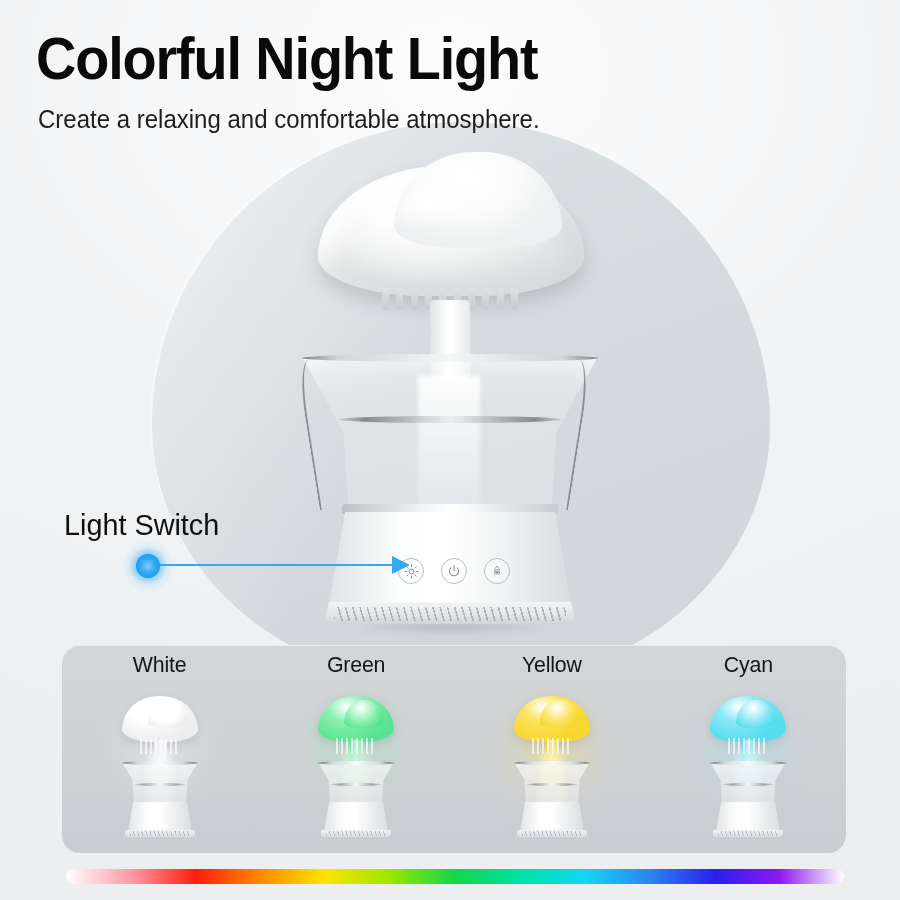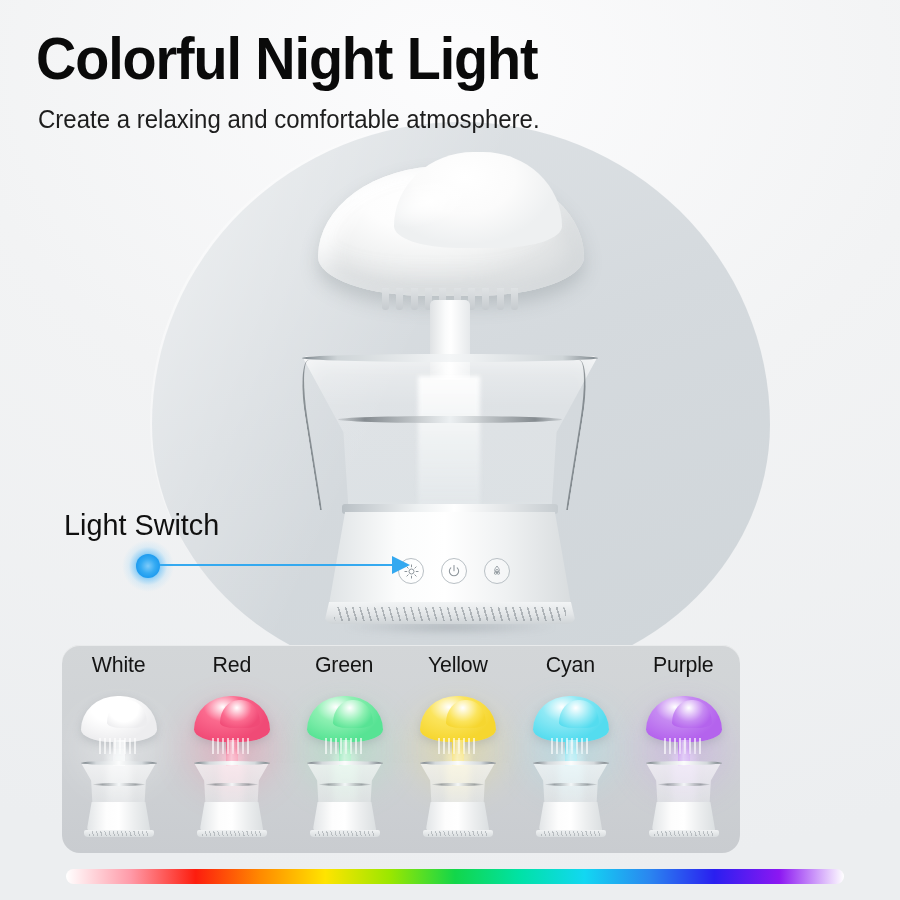--- a/index.html
+++ b/index.html
@@ -179,21 +179,21 @@
     background:#34a9f0;
   }
   .callout-arrow{
     position:absolute;left:392px;top:556px;width:0;height:0;
     border-top:9px solid transparent;border-bottom:9px solid transparent;
     border-left:18px solid #34a9f0;
   }
 
   
   .strip{
-    position:absolute;left:62px;top:645px;width:678px;height:208px;
+    position:absolute;left:62px;top:645px;width:784px;height:208px;
     background:linear-gradient(180deg,#d3d6d8 0%,#cfd2d5 50%,#c9ccd0 100%);
     border-radius:18px;
     box-shadow:inset 0 1px 0 rgba(255,255,255,.5);
     overflow:hidden;
   }
   .swatches{position:absolute;inset:0;display:flex;}
   .swatch{
     position:relative;flex:1 1 0;display:flex;flex-direction:column;align-items:center;
   }
   .sw-label{
@@ -355,38 +355,20 @@
         <div class="swatch">
           <div class="sw-label">White</div>
           <div class="mini">
             <div class="mini-glow" style="background: radial-gradient(closest-side, rgb(255, 255, 255), rgba(255, 255, 255, 0));"></div>
             <div class="mini-cap" style="background: radial-gradient(60% 75% at 38% 24%, rgb(255, 255, 255) 0%, rgb(255, 255, 255) 42%, rgb(237, 237, 239) 100%);">
               <div class="mini-dome" style="background: radial-gradient(60% 80% at 42% 28%, rgb(255, 255, 255) 0%, rgb(255, 255, 255) 62%, rgb(237, 237, 239) 100%);"></div>
             </div>
             <div class="mini-stem" style="background: linear-gradient(90deg, rgb(237, 237, 239), rgb(247, 249, 250) 45%, rgb(255, 255, 255) 100%);"></div>
             <div class="mini-drip"></div>
             <div class="mini-mist" style="background: linear-gradient(rgb(247, 249, 250), rgba(255, 255, 255, 0.3));"></div>
-            <div class="mini-tank"></div>
-            <div class="mini-tank-rim"></div>
-            <div class="mini-water"></div>
-            <div class="mini-base"></div>
-            <div class="mini-foot"></div>
-            <div class="mini-vents"></div>
-          </div>
-        </div>
-        <div class="swatch">
-          <div class="sw-label">Red</div>
-          <div class="mini">
-            <div class="mini-glow" style="background: radial-gradient(closest-side, rgb(251, 106, 142), rgba(255, 255, 255, 0));"></div>
-            <div class="mini-cap" style="background: radial-gradient(60% 75% at 38% 24%, rgb(255, 255, 255) 0%, rgb(251, 106, 142) 42%, rgb(240, 74, 118) 100%);">
-              <div class="mini-dome" style="background: radial-gradient(60% 80% at 42% 28%, rgb(255, 255, 255) 0%, rgb(251, 106, 142) 62%, rgb(240, 74, 118) 100%);"></div>
-            </div>
-            <div class="mini-stem" style="background: linear-gradient(90deg, rgb(240, 74, 118), rgb(251, 199, 214) 45%, rgb(251, 106, 142) 100%);"></div>
-            <div class="mini-drip"></div>
-            <div class="mini-mist" style="background: linear-gradient(rgb(251, 199, 214), rgba(255, 255, 255, 0.3));"></div>
             <div class="mini-tank"></div>
             <div class="mini-tank-rim"></div>
             <div class="mini-water"></div>
             <div class="mini-base"></div>
             <div class="mini-foot"></div>
             <div class="mini-vents"></div>
           </div>
         </div>
         <div class="swatch">
           <div class="sw-label">Green</div>
@@ -435,36 +417,18 @@
             <div class="mini-drip"></div>
             <div class="mini-mist" style="background: linear-gradient(rgb(205, 242, 248), rgba(255, 255, 255, 0.3));"></div>
             <div class="mini-tank"></div>
             <div class="mini-tank-rim"></div>
             <div class="mini-water"></div>
             <div class="mini-base"></div>
             <div class="mini-foot"></div>
             <div class="mini-vents"></div>
           </div>
         </div>
-        <div class="swatch">
-          <div class="sw-label">Purple</div>
-          <div class="mini">
-            <div class="mini-glow" style="background: radial-gradient(closest-side, rgb(198, 138, 242), rgba(255, 255, 255, 0));"></div>
-            <div class="mini-cap" style="background: radial-gradient(60% 75% at 38% 24%, rgb(255, 255, 255) 0%, rgb(198, 138, 242) 42%, rgb(180, 99, 237) 100%);">
-              <div class="mini-dome" style="background: radial-gradient(60% 80% at 42% 28%, rgb(255, 255, 255) 0%, rgb(198, 138, 242) 62%, rgb(180, 99, 237) 100%);"></div>
-            </div>
-            <div class="mini-stem" style="background: linear-gradient(90deg, rgb(180, 99, 237), rgb(227, 205, 248) 45%, rgb(198, 138, 242) 100%);"></div>
-            <div class="mini-drip"></div>
-            <div class="mini-mist" style="background: linear-gradient(rgb(227, 205, 248), rgba(255, 255, 255, 0.3));"></div>
-            <div class="mini-tank"></div>
-            <div class="mini-tank-rim"></div>
-            <div class="mini-water"></div>
-            <div class="mini-base"></div>
-            <div class="mini-foot"></div>
-            <div class="mini-vents"></div>
-          </div>
-        </div>
       </div>
   </div>
 
   <div class="rainbow" style="background: linear-gradient(90deg, rgb(255, 255, 255), rgb(255, 154, 168), rgb(253, 29, 14), rgb(255, 138, 0), rgb(255, 228, 0), rgb(154, 231, 0), rgb(18, 214, 74), rgb(0, 226, 166), rgb(18, 215, 242), rgb(42, 134, 240), rgb(42, 31, 240), rgb(140, 23, 242), rgb(255, 255, 255));"></div>
 
 </div>
 
 </body></html>

